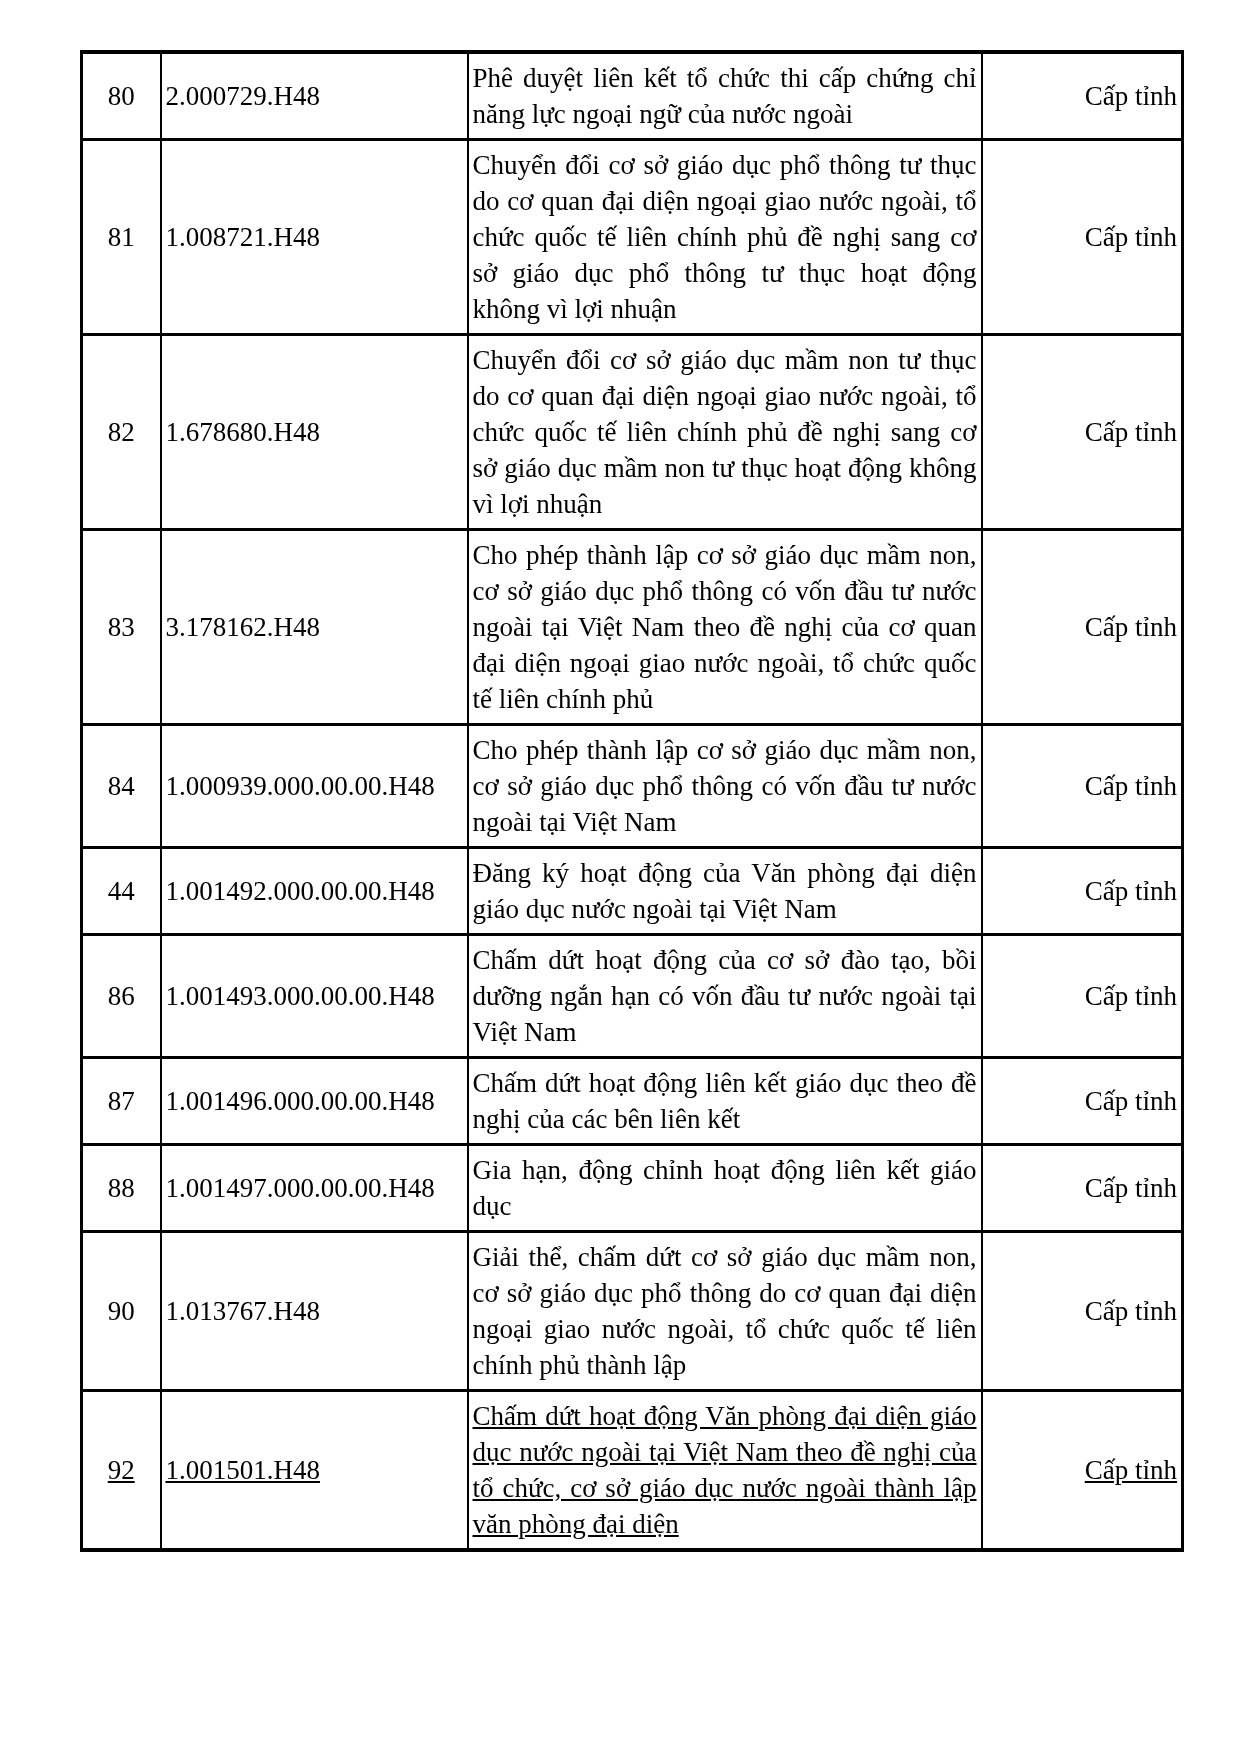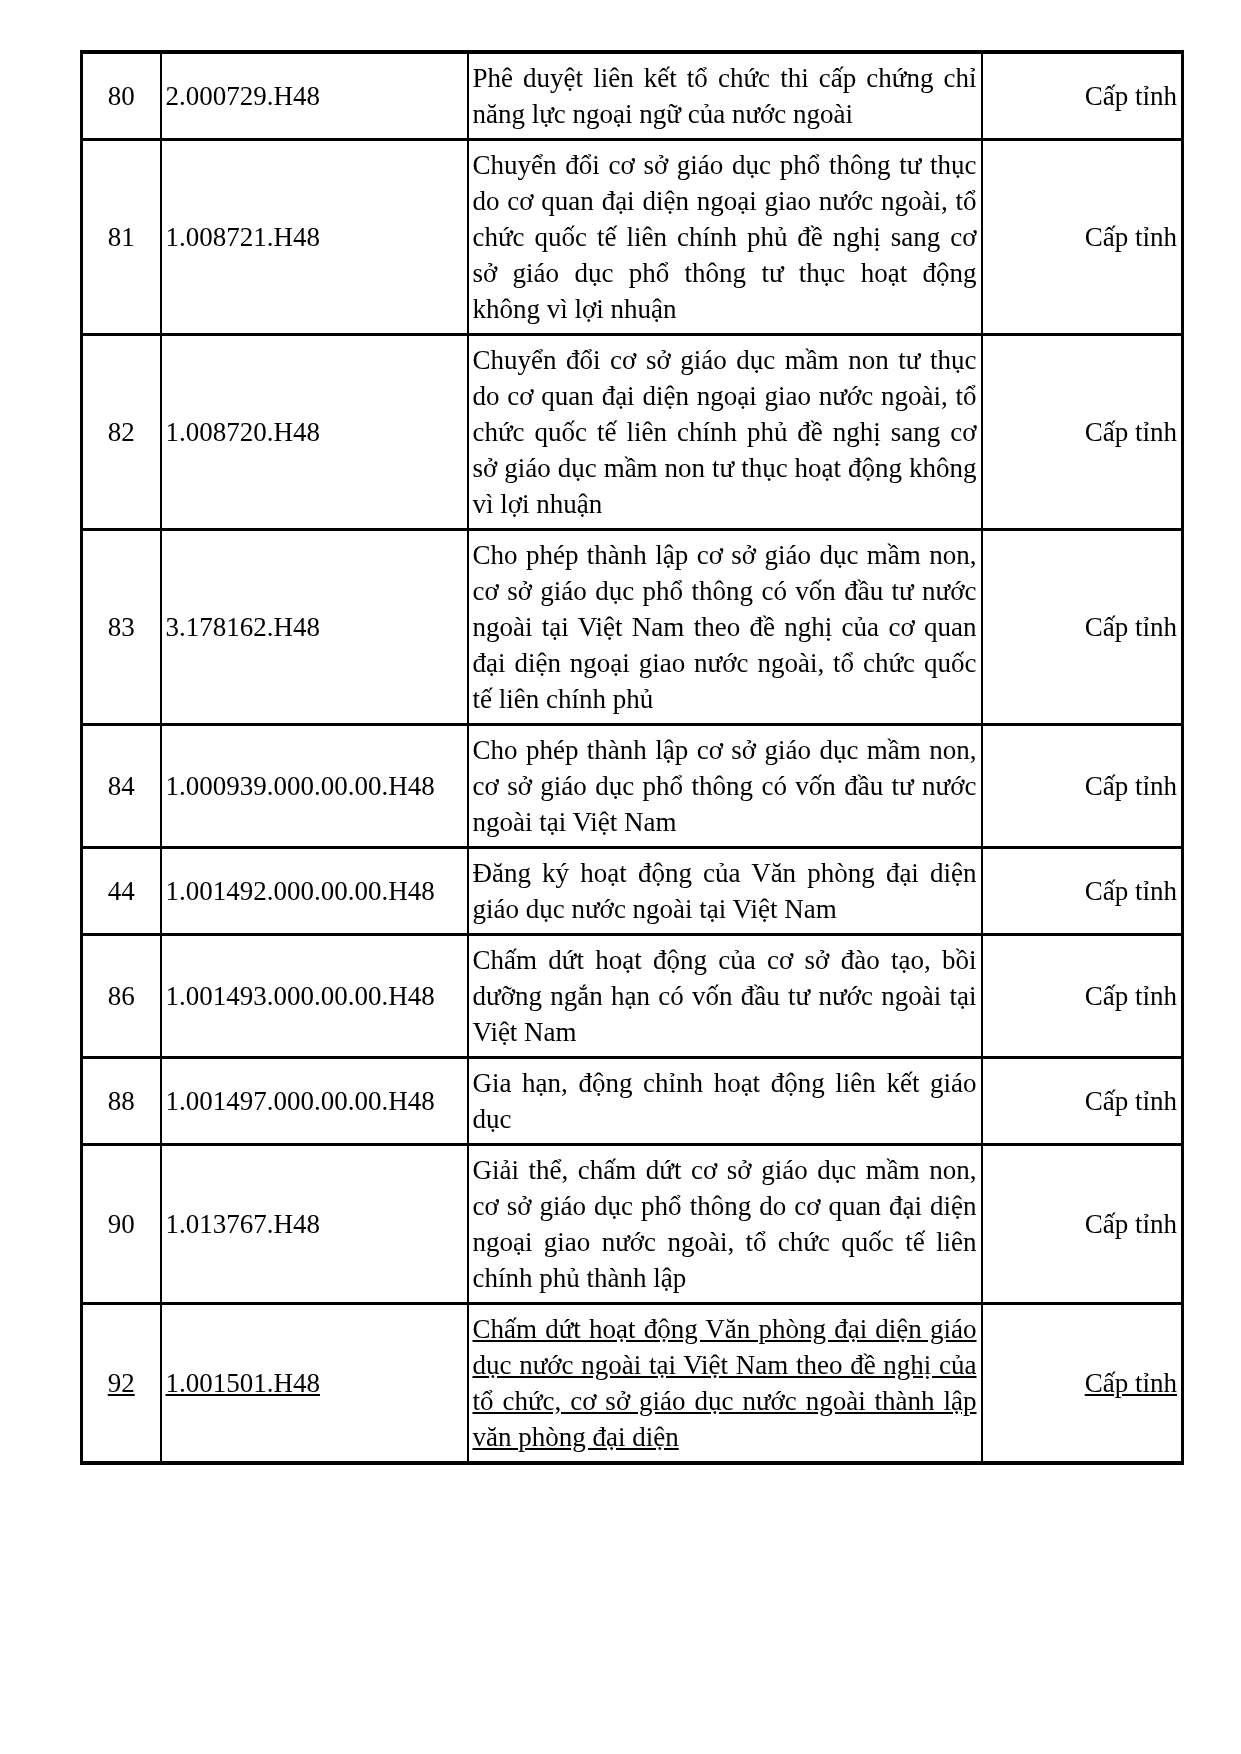--- a/index.html
+++ b/index.html
@@ -94,21 +94,21 @@
       <td class="cell-level">Cấp tỉnh</td>
     </tr>
         <tr>
       <td class="cell-stt">81</td>
       <td class="cell-code">1.008721.H48</td>
       <td class="cell-name">Chuyển đổi cơ sở giáo dục phổ thông tư thục do cơ quan đại diện ngoại giao nước ngoài, tổ chức quốc tế liên chính phủ đề nghị sang cơ sở giáo dục phổ thông tư thục hoạt động không vì lợi nhuận</td>
       <td class="cell-level">Cấp tỉnh</td>
     </tr>
         <tr>
       <td class="cell-stt">82</td>
-      <td class="cell-code">1.008720.H48</td>
+      <td class="cell-code">1.678680.H48</td>
       <td class="cell-name">Chuyển đổi cơ sở giáo dục mầm non tư thục do cơ quan đại diện ngoại giao nước ngoài, tổ chức quốc tế liên chính phủ đề nghị sang cơ sở giáo dục mầm non tư thục hoạt động không vì lợi nhuận</td>
       <td class="cell-level">Cấp tỉnh</td>
     </tr>
         <tr>
       <td class="cell-stt">83</td>
       <td class="cell-code">3.178162.H48</td>
       <td class="cell-name">Cho phép thành lập cơ sở giáo dục mầm non, cơ sở giáo dục phổ thông có vốn đầu tư nước ngoài tại Việt Nam theo đề nghị của cơ quan đại diện ngoại giao nước ngoài, tổ chức quốc tế liên chính phủ</td>
       <td class="cell-level">Cấp tỉnh</td>
     </tr>
         <tr>
@@ -123,20 +123,26 @@
       <td class="cell-name">Đăng ký hoạt động của Văn phòng đại diện giáo dục nước ngoài tại Việt Nam</td>
       <td class="cell-level">Cấp tỉnh</td>
     </tr>
         <tr>
       <td class="cell-stt">86</td>
       <td class="cell-code">1.001493.000.00.00.H48</td>
       <td class="cell-name">Chấm dứt hoạt động của cơ sở đào tạo, bồi dưỡng ngắn hạn có vốn đầu tư nước ngoài tại Việt Nam</td>
       <td class="cell-level">Cấp tỉnh</td>
     </tr>
         <tr>
+      <td class="cell-stt">87</td>
+      <td class="cell-code">1.001496.000.00.00.H48</td>
+      <td class="cell-name">Chấm dứt hoạt động liên kết giáo dục theo đề nghị của các bên liên kết</td>
+      <td class="cell-level">Cấp tỉnh</td>
+    </tr>
+        <tr>
       <td class="cell-stt">88</td>
       <td class="cell-code">1.001497.000.00.00.H48</td>
       <td class="cell-name">Gia hạn, động chỉnh hoạt động liên kết giáo dục</td>
       <td class="cell-level">Cấp tỉnh</td>
     </tr>
         <tr>
       <td class="cell-stt">90</td>
       <td class="cell-code">1.013767.H48</td>
       <td class="cell-name">Giải thể, chấm dứt cơ sở giáo dục mầm non, cơ sở giáo dục phổ thông do cơ quan đại diện ngoại giao nước ngoài, tổ chức quốc tế liên chính phủ thành lập</td>
       <td class="cell-level">Cấp tỉnh</td>

